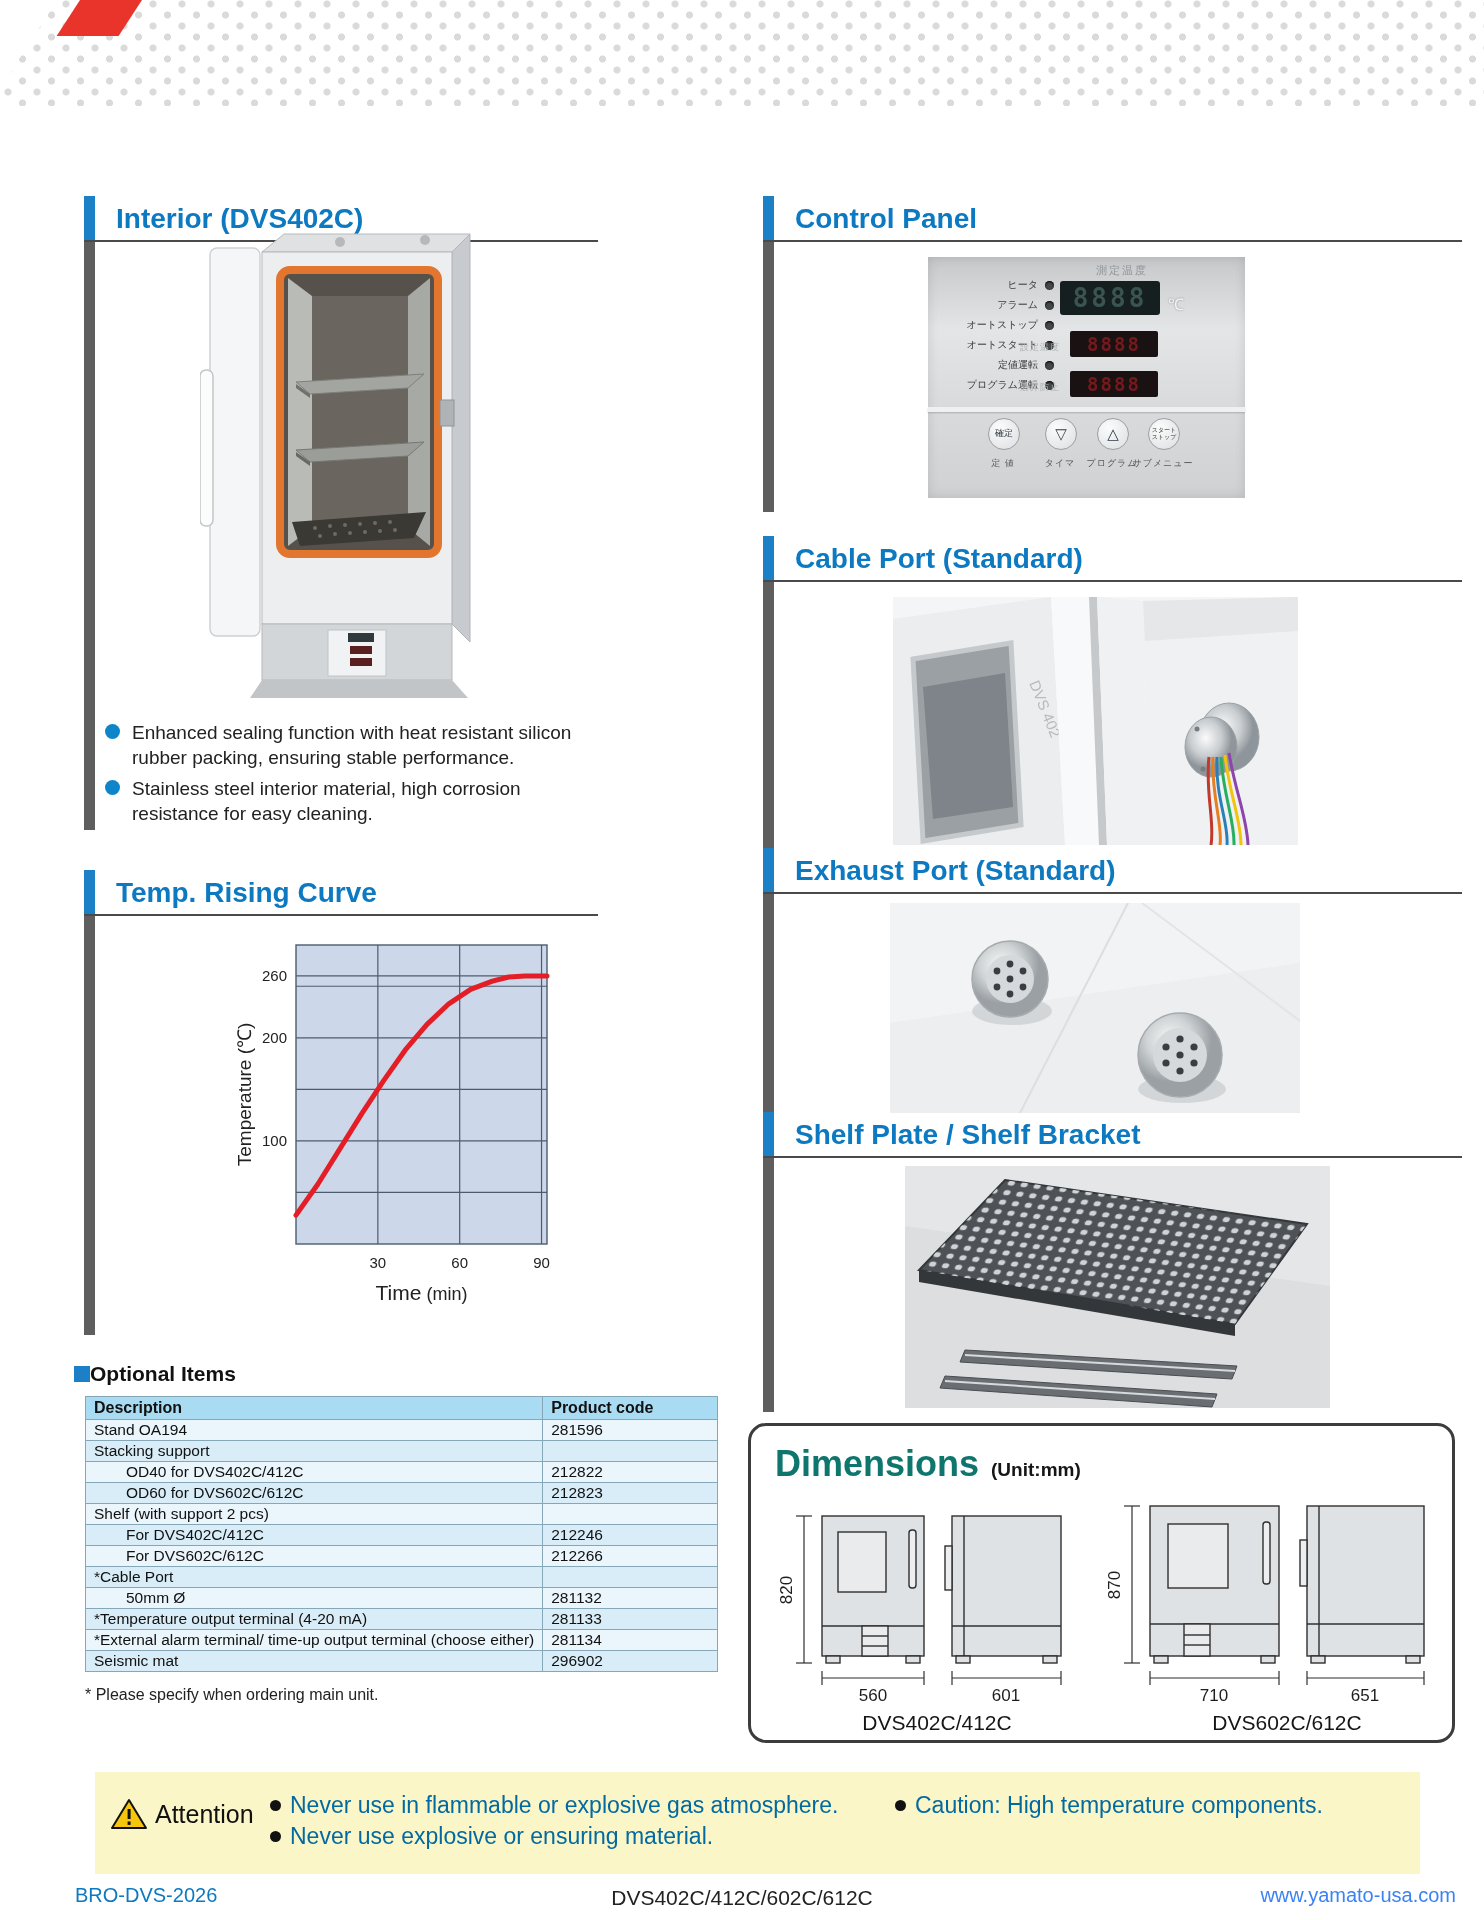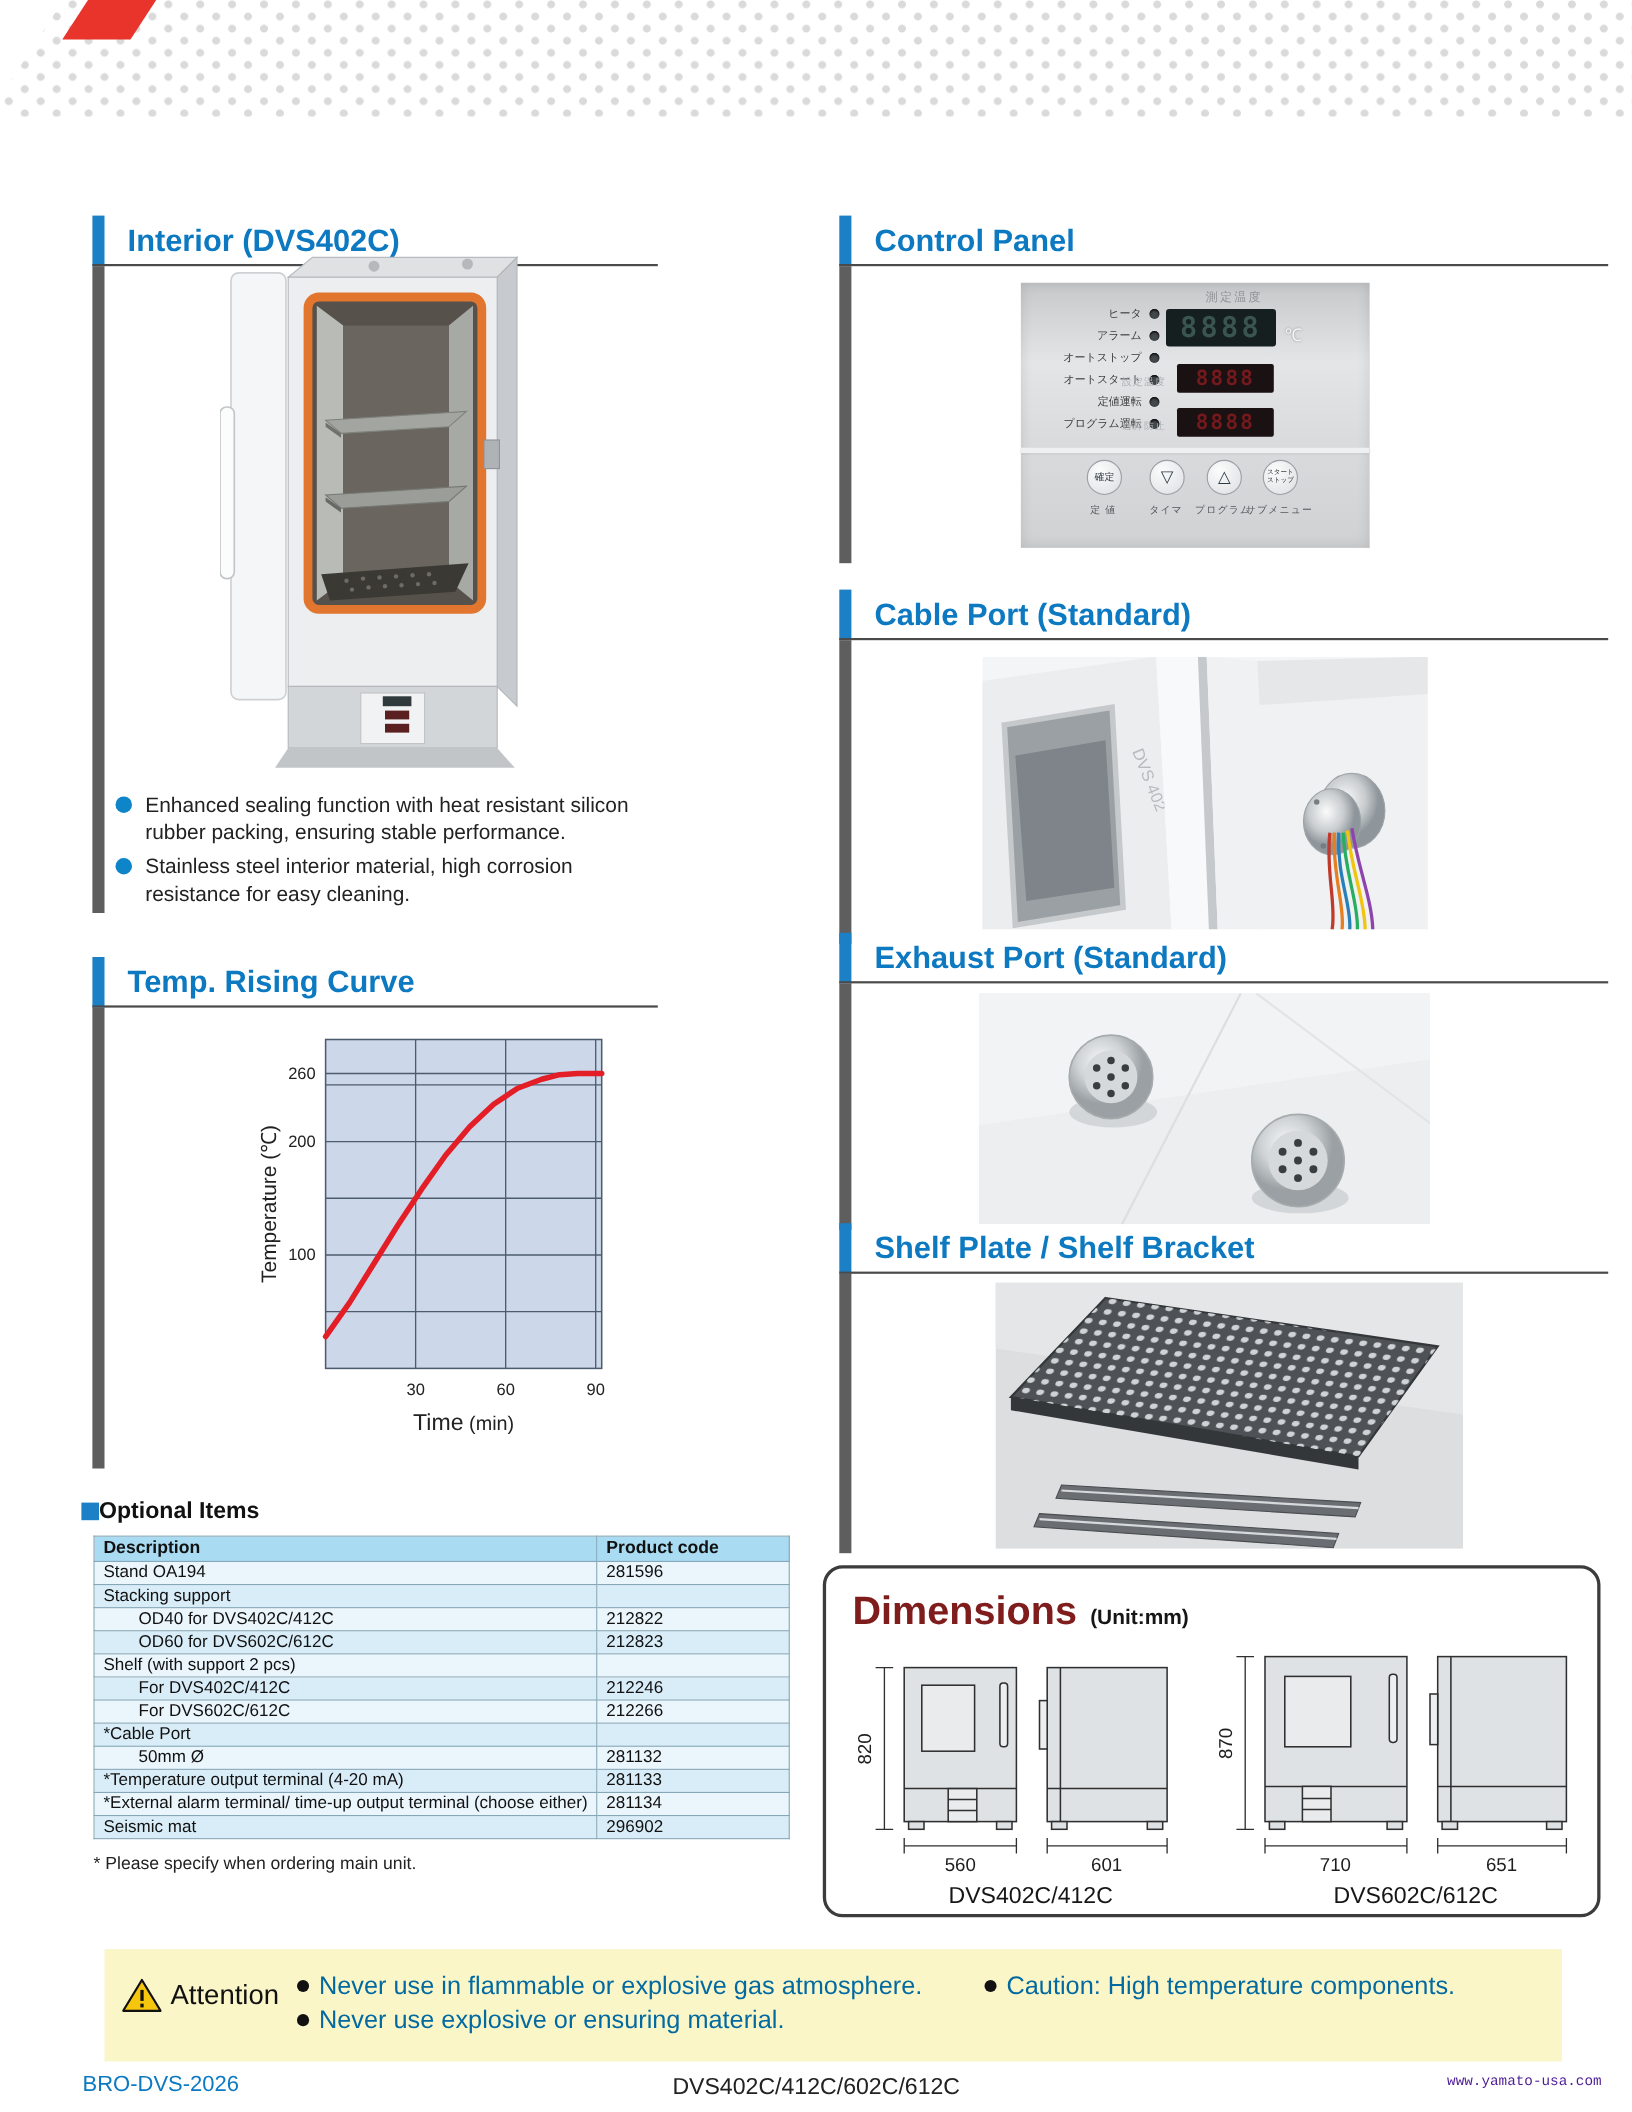--- a/index.html
+++ b/index.html
@@ -65,35 +65,35 @@
     display:flex;align-items:center;justify-content:center;font-size:9px;color:#2e3a44;
     text-align:center;white-space:pre-line;line-height:1.1;}
   .pbtn.tri{font-size:15px;}
   .pbtn.start{font-size:6px;color:#333;}
   .flat-row{position:absolute;left:0;top:200px;width:317px;height:30px;}
   .fkey{position:absolute;font-size:9px;color:#55585b;transform:translateX(-50%);letter-spacing:1px;white-space:nowrap;}
 
   
   .dims-box{position:absolute;left:748px;top:1423px;width:701px;height:314px;border:3px solid #3c3c3c;border-radius:18px;background:#fff;}
   .dims-title{position:absolute;left:775px;top:1443px;display:flex;align-items:baseline;gap:12px;}
-  .dims-title .big{font-size:36px;font-weight:bold;color:#7f1d1d;}
+  .dims-title .big{font-size:36px;font-weight:bold;color:#0f766e;}
   .dims-title .small{font-size:19px;font-weight:bold;color:#161616;}
 
   
   .attention{position:absolute;left:95px;top:1772px;width:1325px;height:102px;background:#faf6c8;}
   .att-left{position:absolute;left:16px;top:26px;display:flex;align-items:center;gap:8px;}
   .att-title{font-size:25px;color:#111;}
   .att-col{position:absolute;top:18px;}
   .att-line{position:relative;padding-left:20px;font-size:23px;color:#0369a1;line-height:31px;white-space:nowrap;}
   .att-line .adot{position:absolute;left:0;top:10px;width:11px;height:11px;border-radius:50%;background:#111;}
 
   
   .foot-left{position:absolute;left:75px;top:1884px;font-size:20px;color:#0c79c1;}
   .foot-center{position:absolute;left:0;top:1886px;width:1484px;text-align:center;font-size:21px;color:#222;}
-  .foot-right{position:absolute;right:28px;top:1884px;font-size:13px;color:#4c1d95;text-decoration:none;font-family:Liberation Mono, monospace;}
+  .foot-right{position:absolute;right:28px;top:1884px;font-size:20px;color:#3b82f6;text-decoration:none;}
 
   svg text{font-family:"Liberation Sans",sans-serif;}
 </style>
 </head>
 <body>
 
 <div id="page">
 
   <div class="band">
     <div class="band-white"></div>

